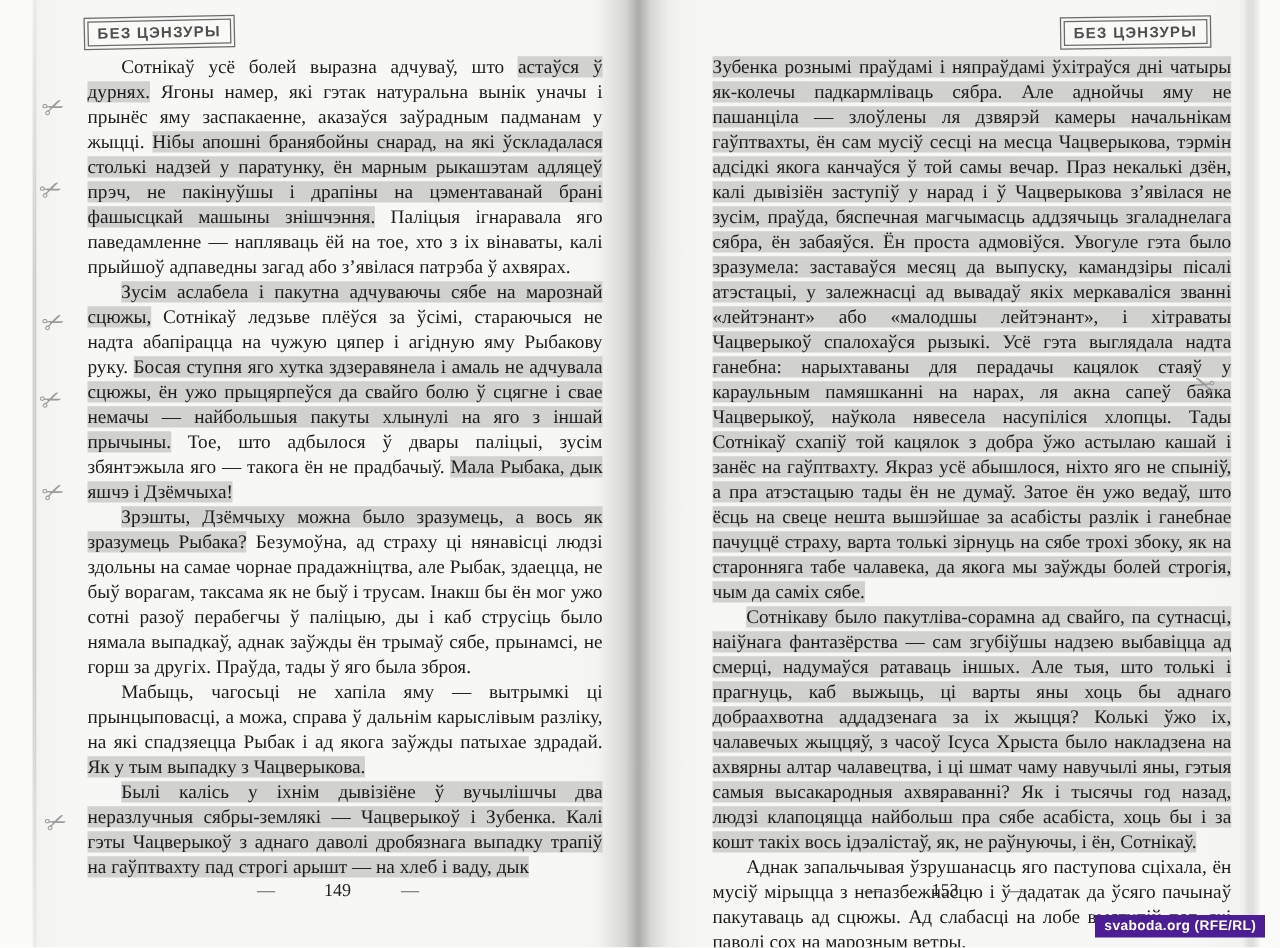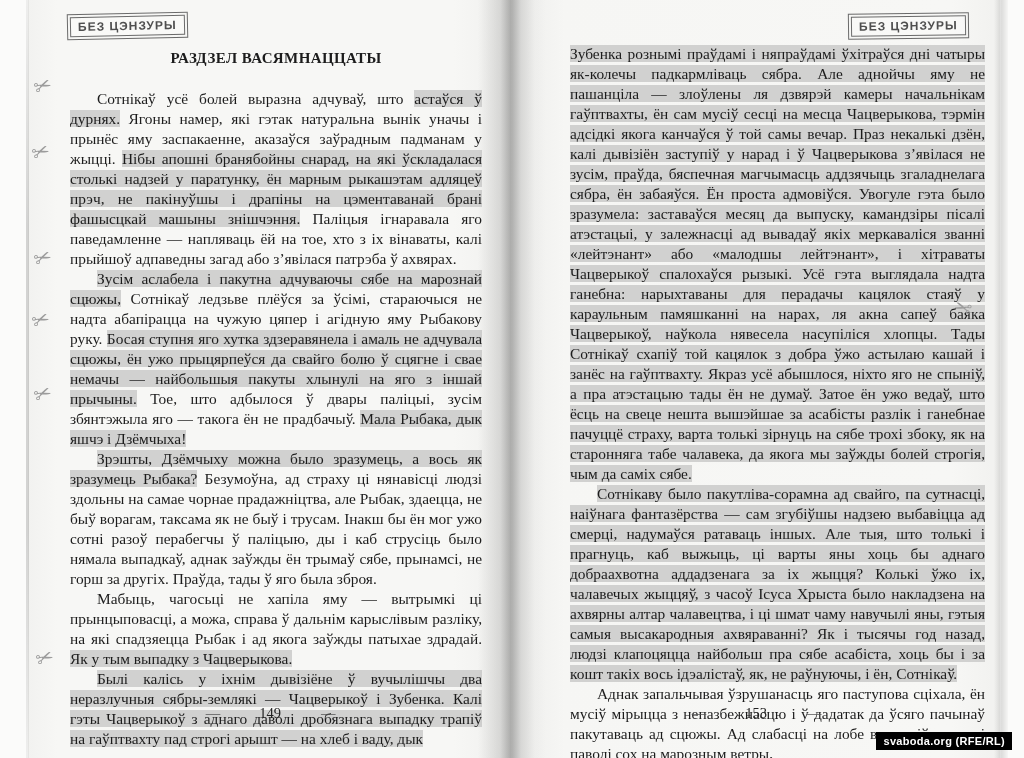--- a/index.html
+++ b/index.html
@@ -27,33 +27,32 @@
   .para{margin:0;text-align:justify;font-size:15.4px;line-height:20px;text-indent:27px;
         -webkit-hyphens:auto;hyphens:auto;}
   .para.noindent{text-indent:0;}
   .hl{background:#d1d1d0;box-decoration-break:clone;-webkit-box-decoration-break:clone;}
   .pagenum{position:absolute;bottom:36px;left:0;width:100%;display:flex;justify-content:center;
            align-items:center;gap:40px;font-size:14.5px;color:#222;}
   .pagenum .dash{color:#555;letter-spacing:-1px;}
   .scissors{position:absolute;font-family:"DejaVu Sans",sans-serif;font-size:21px;color:#9c9c9c;
             transform:rotate(-22deg);user-select:none;}
   .scissors.mirror{transform:scaleX(-1) rotate(-18deg);}
-  #watermark{position:absolute;right:12px;bottom:8px;background:#000000;color:#fff;
+  #watermark{position:absolute;right:12px;bottom:8px;background:#4c1d95;color:#fff;
              font-family:"Liberation Sans","DejaVu Sans",sans-serif;font-weight:bold;font-size:11px;
              padding:3px 7px;letter-spacing:.3px;text-align:center;}
 </style>
 </head>
 <body>
 
 <div id="scan">
 
   <div class="page" id="left-page">
     <span class="stamp" id="stamp-left">БЕЗ ЦЭНЗУРЫ</span>
     <div class="textblock" id="left-text">
-      <div class="heading">РАЗДЗЕЛ ВАСЯМНАЦЦАТЫ</div>
       <div>
           <p class="para"><span>Сотнікаў усё болей выразна адчуваў, што </span><span class="hl">астаўся ў дурнях.</span><span> Ягоны намер, які гэтак натуральна вынік уначы і прынёс яму заспакаенне, аказаўся заўрадным падманам у жыцці. </span><span class="hl">Нібы апошні бранябойны снарад, на які ўскладалася столькі надзей у паратунку, ён марным рыкашэтам адляцеў прэч, не пакінуўшы і драпіны на цэментаванай брані фашысцкай машыны знішчэння.</span><span> Паліцыя ігнаравала яго паведамленне — напляваць ёй на тое, хто з іх вінаваты, калі прыйшоў адпаведны загад або з’явілася патрэба ў ахвярах.</span></p>
           <p class="para"><span class="hl">Зусім аслабела і пакутна адчуваючы сябе на марознай сцюжы,</span><span> Сотнікаў ледзьве плёўся за ўсімі, стараючыся не надта абапірацца на чужую цяпер і агідную яму Рыбакову руку. </span><span class="hl">Босая ступня яго хутка здзеравянела і амаль не адчувала сцюжы, ён ужо прыцярпеўся да свайго болю ў сцягне і свае немачы — найбольшыя пакуты хлынулі на яго з іншай прычыны.</span><span> Тое, што адбылося ў двары паліцыі, зусім збянтэжыла яго — такога ён не прадбачыў. </span><span class="hl">Мала Рыбака, дык яшчэ і Дзёмчыха!</span></p>
           <p class="para"><span class="hl">Зрэшты, Дзёмчыху можна было зразумець, а вось як зразумець Рыбака?</span><span> Безумоўна, ад страху ці нянавісці людзі здольны на самае чорнае прадажніцтва, але Рыбак, здаецца, не быў ворагам, таксама як не быў і трусам. Інакш бы ён мог ужо сотні разоў перабегчы ў паліцыю, ды і каб струсіць было нямала выпадкаў, аднак заўжды ён трымаў сябе, прынамсі, не горш за другіх. Праўда, тады ў яго была зброя.</span></p>
           <p class="para"><span>Мабыць, чагосьці не хапіла яму — вытрымкі ці прынцыповасці, а можа, справа ў дальнім карыслівым разліку, на які спадзяецца Рыбак і ад якога заўжды патыхае здрадай. </span><span class="hl">Як у тым выпадку з Чацверыкова.</span></p>
           <p class="para"><span class="hl">Былі калісь у іхнім дывізіёне ў вучылішчы два неразлучныя сябры-землякі — Чацверыкоў і Зубенка. Калі гэты Чацверыкоў з аднаго даволі дробязнага выпадку трапіў на гаўптвахту пад строгі арышт — на хлеб і ваду, дык</span></p>
         </div>
     </div>
     <div class="pagenum">
       <span class="dash">—</span>

